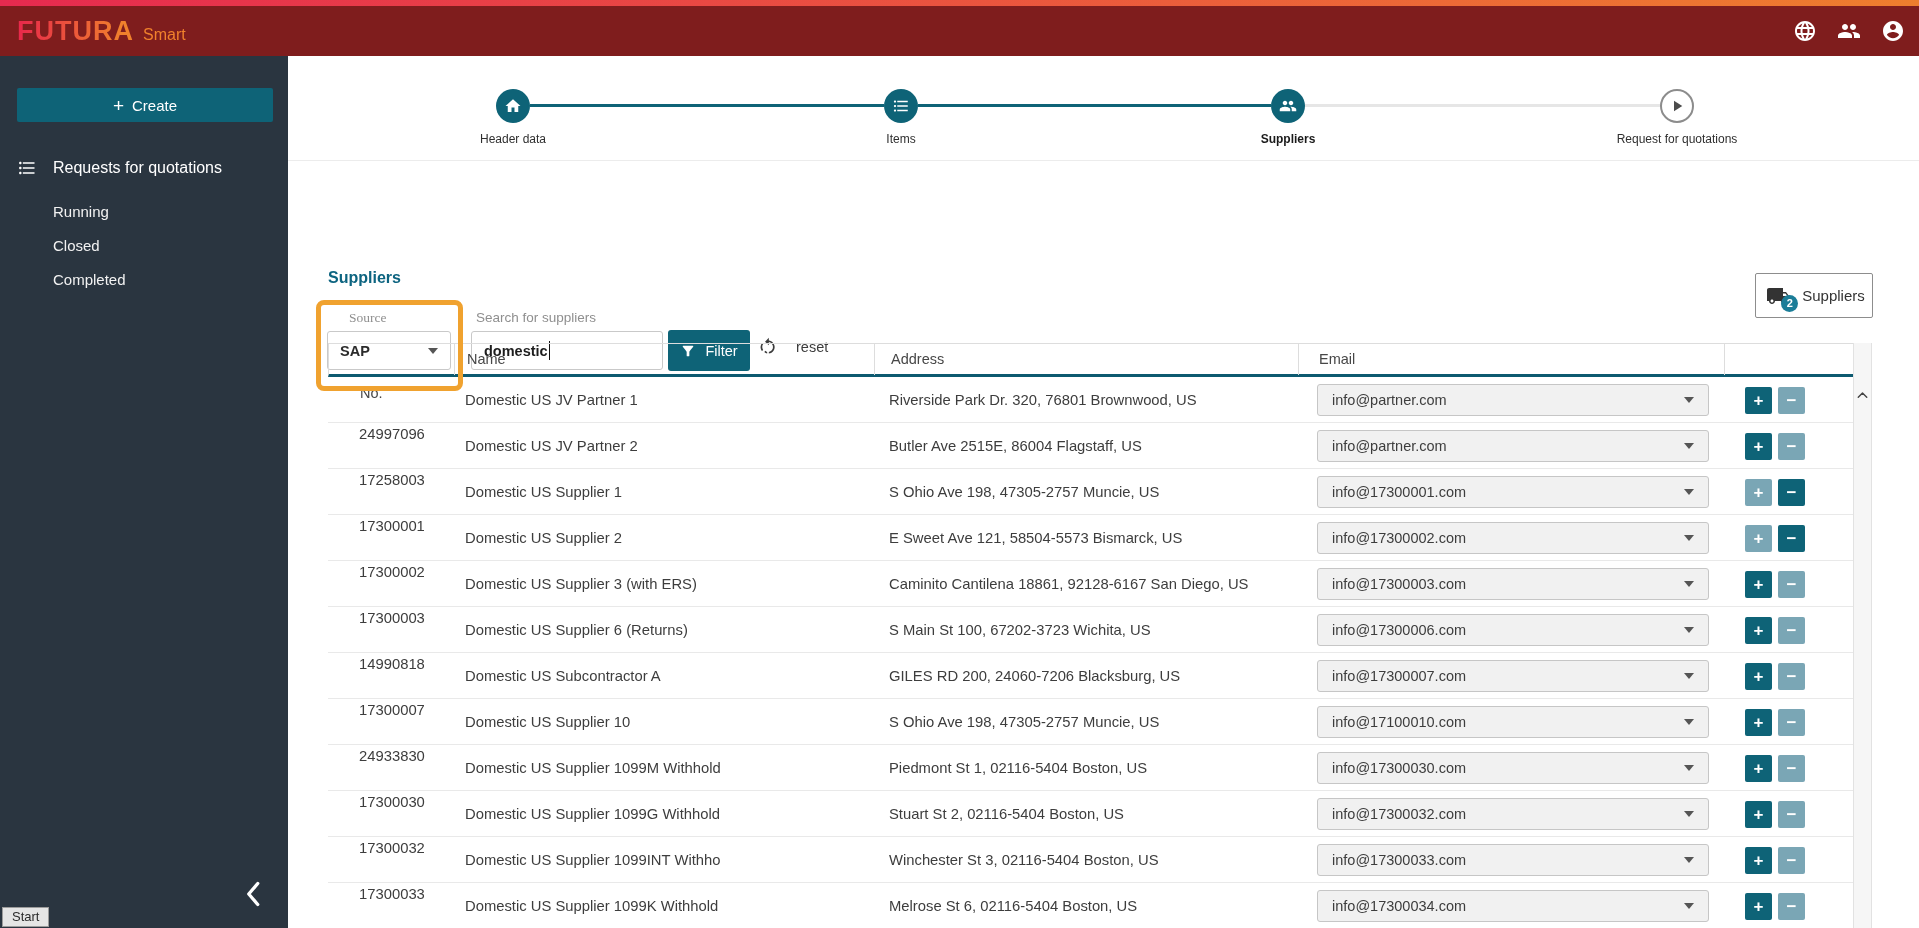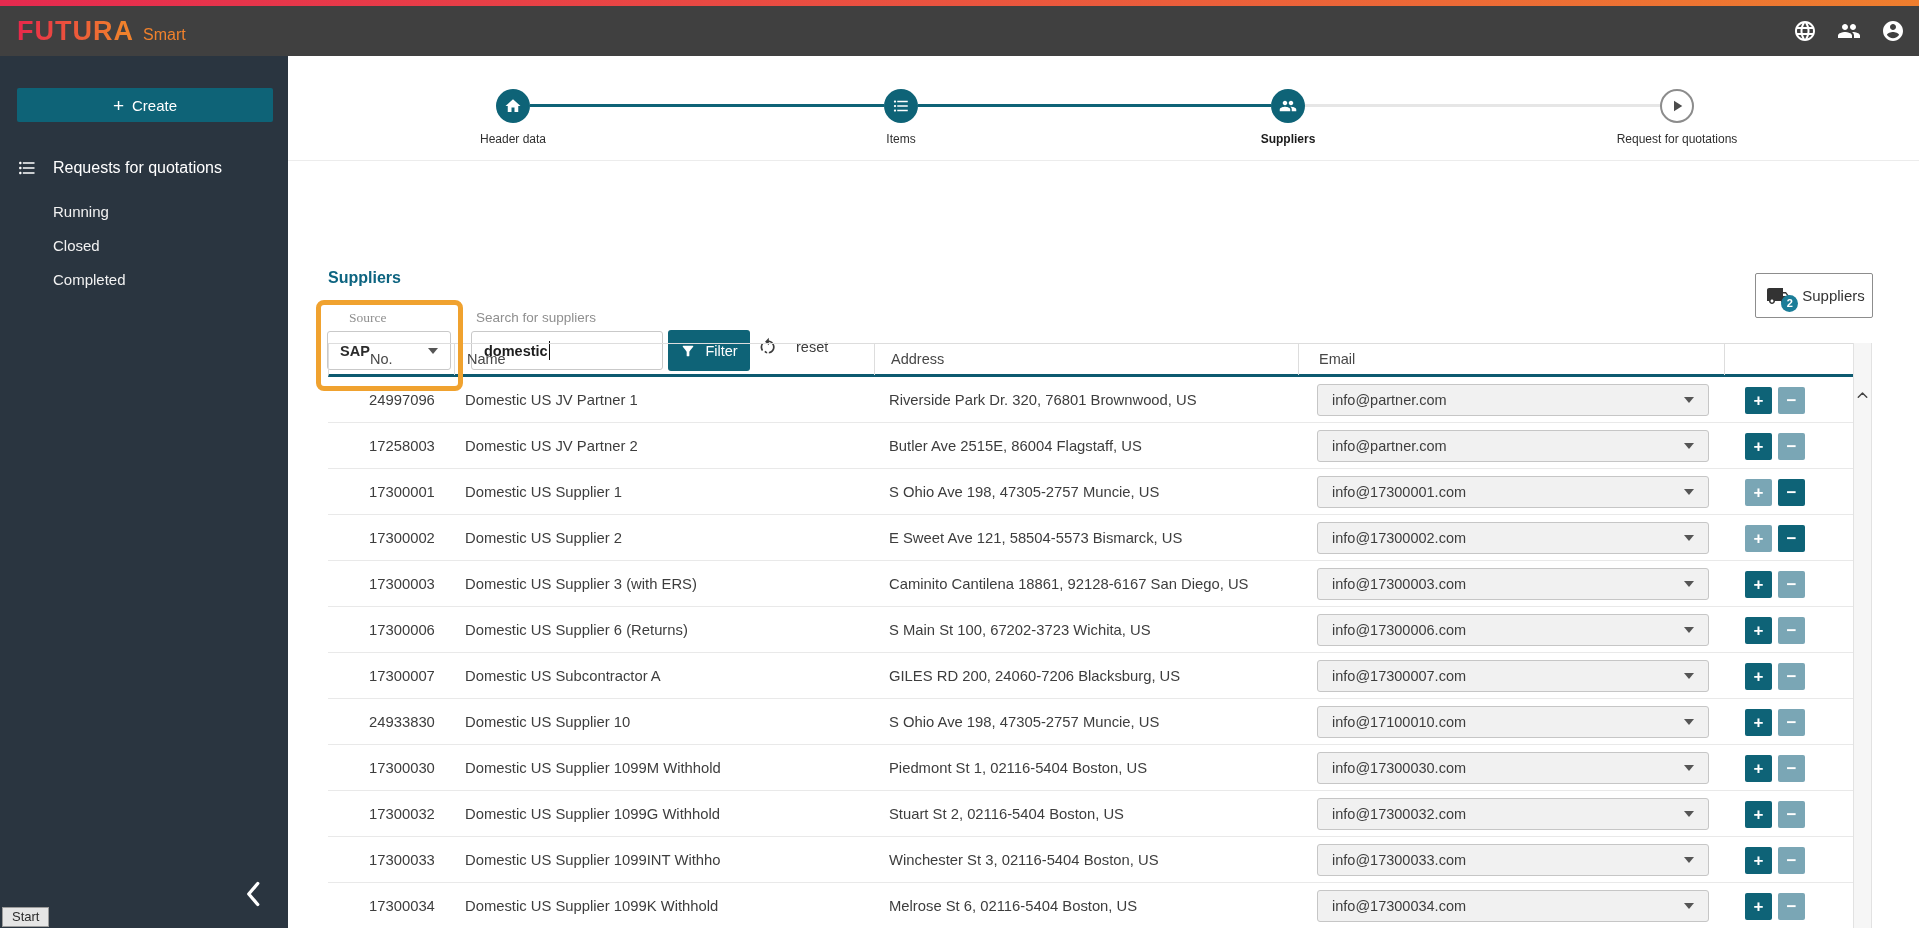--- a/index.html
+++ b/index.html
@@ -6,21 +6,21 @@
   html,body { width:1919px; height:928px; overflow:hidden; background:#fff;
               font-family:"Liberation Sans", sans-serif; }
   .screen { position:relative; width:1919px; height:928px; }
 
   
   .top-strip { position:absolute; left:0; top:0; width:1919px; height:6px;
                background:linear-gradient(90deg,#e62a4f 0%,#ee7e2e 100%); }
 
   
   .appbar { position:absolute; left:0; top:6px; width:1919px; height:50px;
-            background:#404040; display:flex; align-items:center; }
+            background:#7f1d1d; display:flex; align-items:center; }
   .logo { display:flex; align-items:baseline; padding-left:17px; cursor:pointer; }
   .logo-main { font-size:27px; font-weight:800; letter-spacing:1px;
                background:linear-gradient(90deg,#e8274b 0%,#f0812c 90%);
                -webkit-background-clip:text; background-clip:text; color:transparent; }
   .logo-sub { font-size:16px; font-weight:500; color:#f0812c; margin-left:9px; }
   .appbar-icons { margin-left:auto; display:flex; align-items:center; gap:20px; padding-right:14px; }
   .abicon { width:24px; height:24px; color:#ffffff; cursor:pointer; }
   .abicon svg { width:24px; height:24px; display:block; }
 
   
@@ -109,21 +109,21 @@
                  font-weight:bold; display:flex; align-items:center; justify-content:center; }
   .suppliers-btn .sb-label { font-size:15px; color:#333; }
 
   
   .table { position:absolute; left:40px; top:287px; width:1549px; height:585px; }
   .thead { position:relative; height:34px; border-top:1px solid #ddd;
            border-left:1px solid #ddd; border-bottom:3px solid #0d5a70; width:1525px; }
   .th { position:absolute; top:0; height:31px; line-height:31px; font-size:14.5px;
         color:#474747; }
   .th-b { border-left:1px solid #ddd; }
-  .c-no    { left:10px;     width:125px; padding-left:31px; }
+  .c-no    { left:0;     width:125px; padding-left:31px;margin-top:34px; }
   .c-name  { left:125px; width:420px; padding-left:12px; }
   .c-addr  { left:545px; width:424px; padding-left:16px; }
   .c-email { left:969px; width:426px; padding-left:20px; }
   .c-act   { left:1395px; width:130px; padding-left:22px; }
   .tbody { position:relative; width:1525px; height:548px; overflow:hidden; }
   .trow { position:relative; height:46px; border-bottom:1px solid #e9e9e9; }
   .td { position:absolute; top:0; height:46px; line-height:46px; font-size:14.8px;
         color:#3d3d3d; white-space:nowrap; overflow:hidden; }
   .email-select { position:absolute; left:989px; top:7px; width:392px; height:32px;
                   background:#f1f1f1; border:1px solid #c6c6c6; border-radius:3px;
@@ -357,21 +357,21 @@
       <span class="email-text">info@17300003.com</span>
       <span class="tri-down"></span>
     </div>
     <div class="td-actions">
       <button class="sq-btn btn-add">+</button>
       <button class="sq-btn btn-remove">−</button>
     </div>
   </div>
 
   <div class="trow">
-    <div class="td c-no td-no">17300006</div>
+    <div class="td c-no td-no">14990818</div>
     <div class="td c-name td-name">Domestic US Supplier 6 (Returns)</div>
     <div class="td c-addr td-addr">S Main St 100, 67202-3723 Wichita, US</div>
     <div class="email-select">
       <span class="email-text">info@17300006.com</span>
       <span class="tri-down"></span>
     </div>
     <div class="td-actions">
       <button class="sq-btn btn-add">+</button>
       <button class="sq-btn btn-remove">−</button>
     </div>

